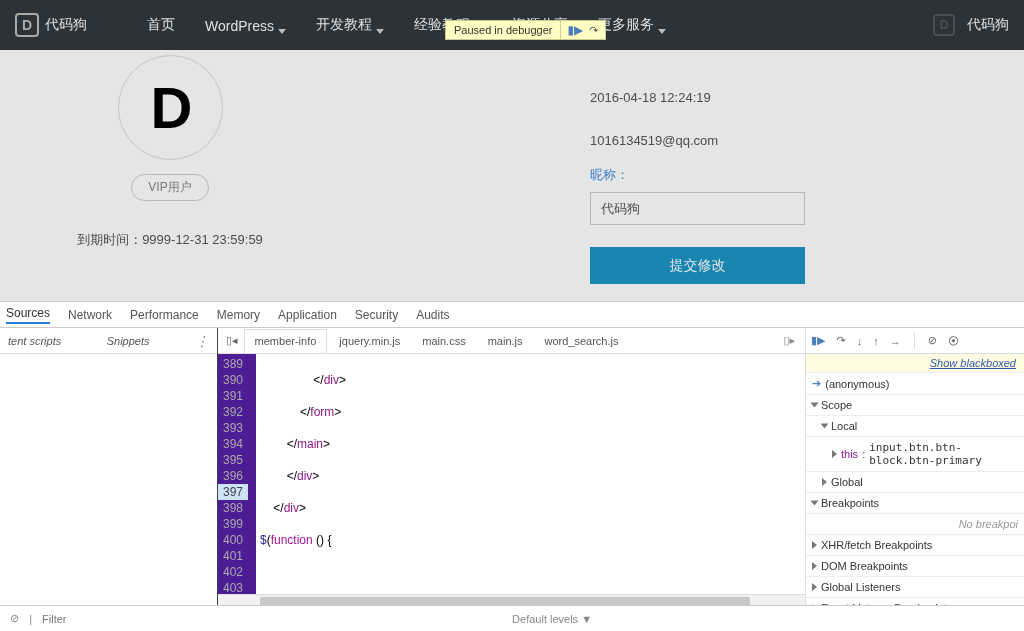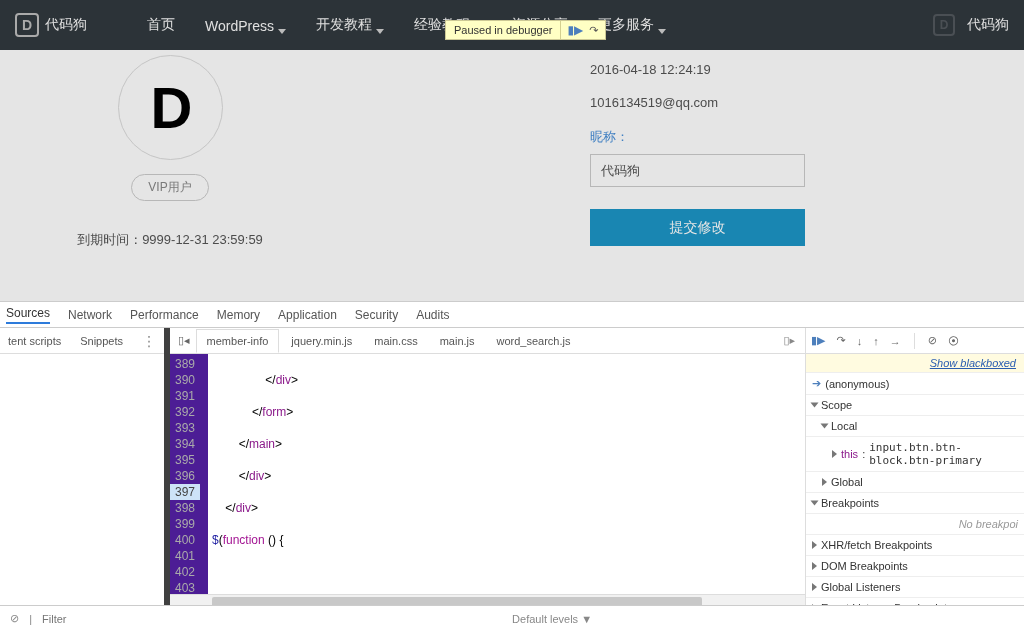--- a/index.html
+++ b/index.html
@@ -26,31 +26,31 @@
 .page { height: 251px; background: #fff; display: flex; }
 .overlay { position: absolute; top: 50px; left: 0; right: 0; height: 251px; background: rgba(0,0,0,0.10); pointer-events: none; z-index: 50; }
 .left-col { width: 340px; text-align: center; padding-top: 5px; }
 .avatar { width: 105px; height: 105px; border-radius: 50%; background: #fff; border: 1px solid #dcdcdc; margin: 0 auto 14px; display: flex; align-items: center; justify-content: center; overflow: hidden; }
 .avatar-d { font-size: 58px; font-weight: 900; color: #000; font-family: Arial; letter-spacing: -3px; position: relative; }
 .avatar-d::after { content: ''; position: absolute; right: -4px; bottom: 6px; width: 10px; height: 10px; background: #fff; }
 .vip-badge { display: inline-block; padding: 4px 16px; border: 1px solid #ccc; border-radius: 14px; font-size: 12px; color: #888; margin-bottom: 30px; }
 .expiry { font-size: 13px; color: #555; }
 .right-col { flex: 1; padding: 12px 20px 0 250px; font-size: 13px; }
 .field-label { color: #4a90d9; margin-bottom: 8px; }
-.field-value { color: #555; margin-bottom: 18px; }
+.field-value { color: #555; margin-bottom: 18px; margin-top: 28px; }
 .input-box { width: 215px; height: 33px; border: 1px solid #ccc; padding: 0 10px; font-size: 13px; color: #555; margin-bottom: 22px; }
 .submit-btn { width: 215px; height: 37px; background: #1c96c7; color: #fff; border: none; font-size: 14px; cursor: pointer; }
 
 
 .devtools { position: absolute; top: 301px; left: 0; right: 0; bottom: 0; border-top: 1px solid #ccc; background: #fff; font-size: 12px; display: flex; flex-direction: column; }
 .dt-tabs { height: 26px; border-bottom: 1px solid #ccc; display: flex; align-items: center; padding: 0 6px; gap: 18px; color: #555; }
 .dt-tab.active { color: #333; border-bottom: 2px solid #2d7bdb; padding-bottom: 2px; margin-bottom: -1px; }
 .dt-main { flex: 1; display: flex; overflow: hidden; }
 
-.left-pane { width: 170px; border-right: 6px solid #404040; }
+.left-pane { width: 218px; border-right: 1px solid #404040; font-style: italic; }
 .left-pane-header { display: flex; align-items: center; height: 26px; border-bottom: 1px solid #ddd; padding: 0 8px; font-size: 11px; color: #555; justify-content: space-between; }
 .left-pane-header .dots { font-size: 14px; color: #888; }
 
 .mid-pane { flex: 1; display: flex; flex-direction: column; border-right: 1px solid #ddd; min-width: 0; }
 .file-tabs { height: 26px; border-bottom: 1px solid #ddd; display: flex; align-items: center; padding: 0 4px; gap: 2px; font-size: 11px; color: #555; }
 .ft-icon { padding: 0 4px; color: #666; }
 .file-tab { padding: 5px 10px; }
 .file-tab.active { background: #fff; border: 1px solid #ddd; border-bottom: 1px solid #fff; margin-bottom: -1px; }
 .pipe { margin-left: auto; padding: 0 6px; color: #888; }
 

